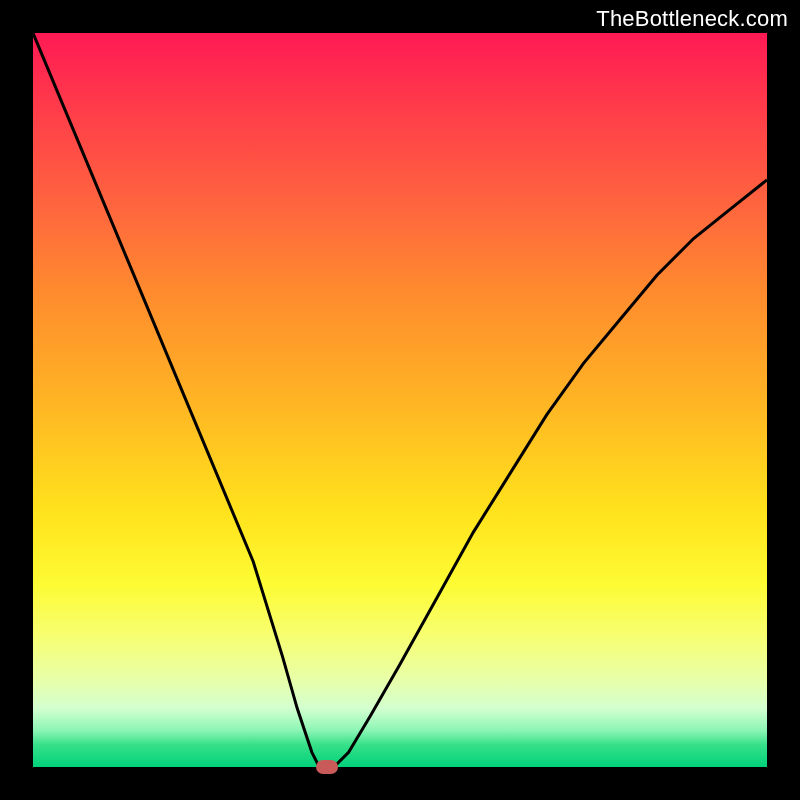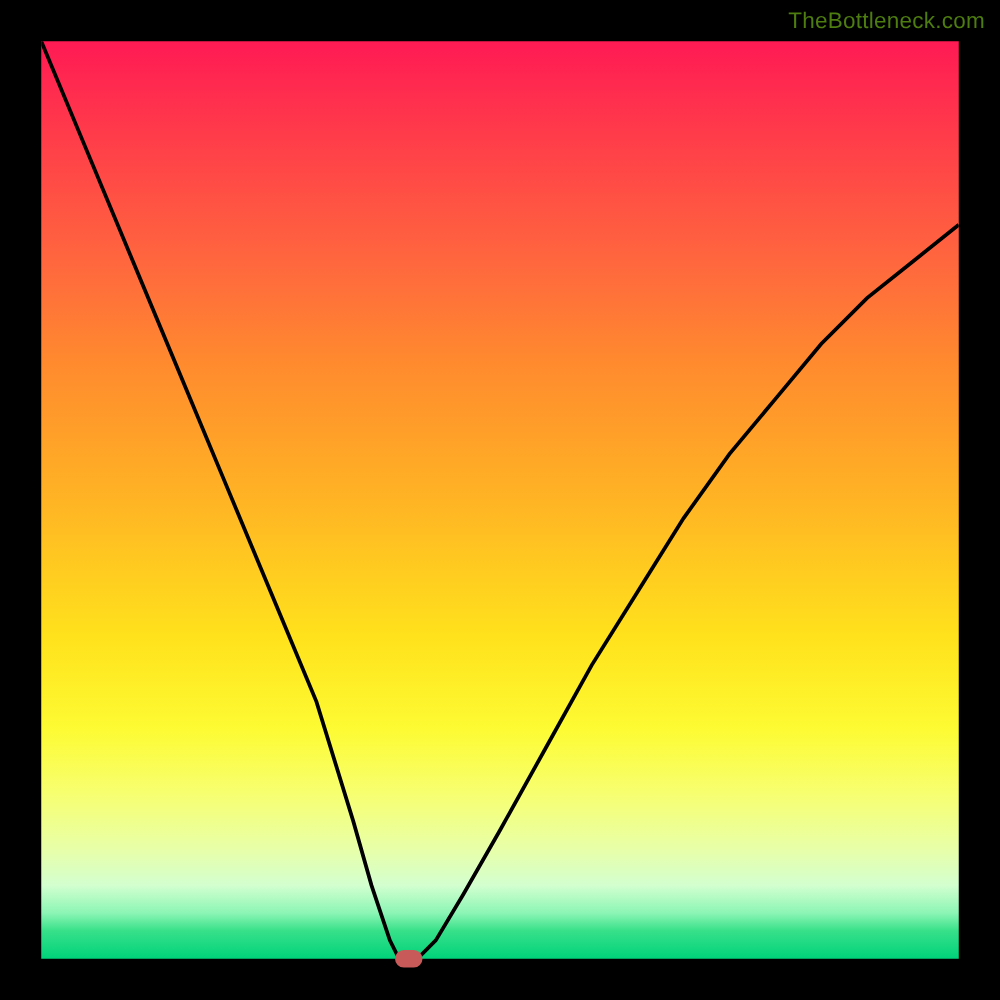--- a/index.html
+++ b/index.html
@@ -38,22 +38,22 @@
       #d3ffcf 92%,
       #8cf5b5 95%,
       #36e089 97%,
       #00d27a 100%
     );
   }
   .watermark {
     position: absolute;
     top: 6px;
     right: 12px;
-    color: #4d7c0f;
-    font-size: 18px;
+    color: #ffffff;
+    font-size: 22px;
     font-weight: 500;
     letter-spacing: 0.2px;
     user-select: none;
   }
   .curve-svg {
     position: absolute;
     top: 0;
     left: 0;
     width: 734px;
     height: 734px;

